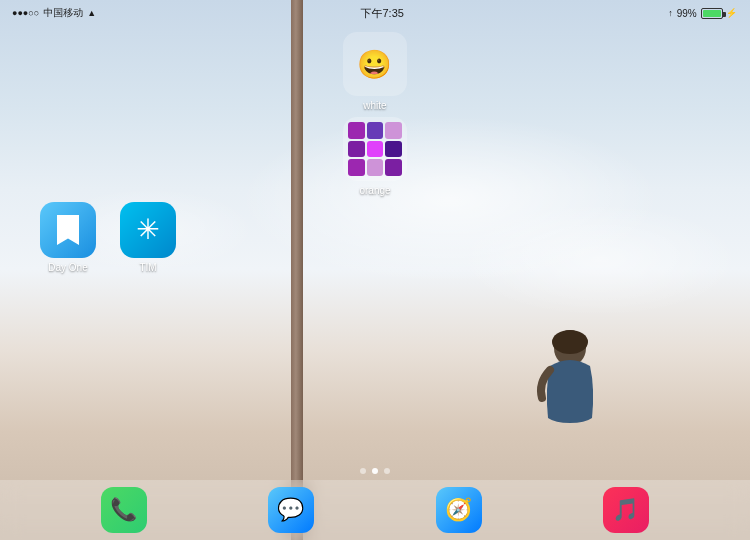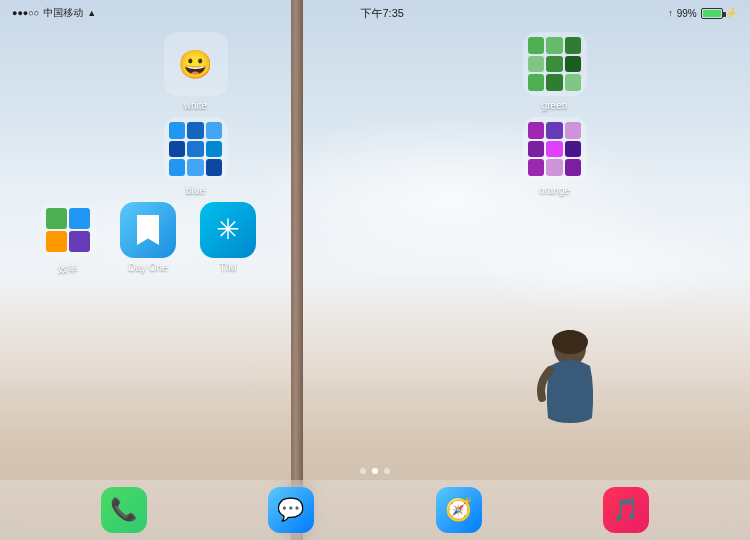--- a/index.html
+++ b/index.html
@@ -348,52 +348,24 @@
 
   <div class="folders-row">
 
 
 
     <div class="folder-group">
       <div class="yellow-folder">😀</div>
       <span class="folder-label">white</span>
     </div>
 
-    <div class="folder-group">
-      <div class="folder-icon">
-        <div class="mini-app green-1"></div>
-        <div class="mini-app green-2"></div>
-        <div class="mini-app green-3"></div>
-        <div class="mini-app green-4"></div>
-        <div class="mini-app green-5"></div>
-        <div class="mini-app green-6"></div>
-        <div class="mini-app green-1"></div>
-        <div class="mini-app green-3"></div>
-        <div class="mini-app green-4"></div>
-      </div>
-      <span class="folder-label">green</span>
-    </div>
   </div>
 
   <div class="folders-row">
 
-    <div class="folder-group">
-      <div class="folder-icon">
-        <div class="mini-app blue-1"></div>
-        <div class="mini-app blue-2"></div>
-        <div class="mini-app blue-3"></div>
-        <div class="mini-app blue-4"></div>
-        <div class="mini-app blue-5"></div>
-        <div class="mini-app blue-6"></div>
-        <div class="mini-app blue-1"></div>
-        <div class="mini-app blue-3"></div>
-        <div class="mini-app blue-4"></div>
-      </div>
-      <span class="folder-label">blue</span>
-    </div>
 
     <div class="folder-group">
       <div class="folder-icon">
         <div class="mini-app purple-1"></div>
         <div class="mini-app purple-2"></div>
         <div class="mini-app purple-3"></div>
         <div class="mini-app purple-4"></div>
         <div class="mini-app purple-5"></div>
         <div class="mini-app purple-6"></div>
         <div class="mini-app purple-1"></div>
@@ -401,29 +373,20 @@
         <div class="mini-app purple-4"></div>
       </div>
       <span class="folder-label">orange</span>
     </div>
 
 
   </div>
 
   <div class="apps-row">
 
-    <div class="app-icon-wrap">
-      <div class="xiaolv-icon">
-        <div class="mini-app green-1"></div>
-        <div class="mini-app blue-1"></div>
-        <div class="mini-app orange-1"></div>
-        <div class="mini-app purple-2"></div>
-      </div>
-      <span class="app-label">效率</span>
-    </div>
 
     <div class="app-icon-wrap">
       <div class="day-one-icon">
         <div class="day-one-bookmark"></div>
       </div>
       <span class="app-label">Day One</span>
     </div>
 
     <div class="app-icon-wrap">
       <div class="tim-icon">

